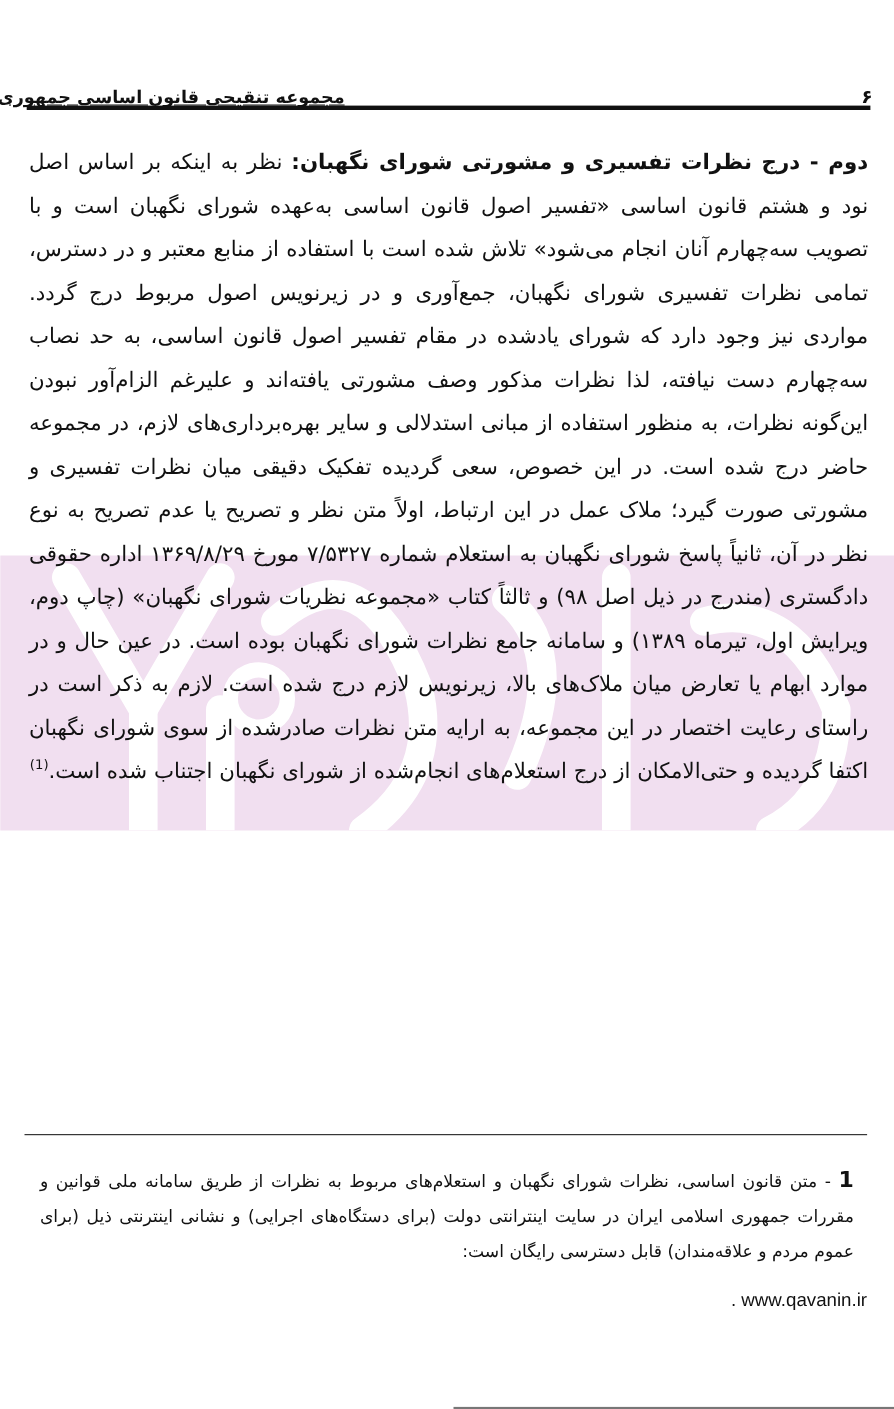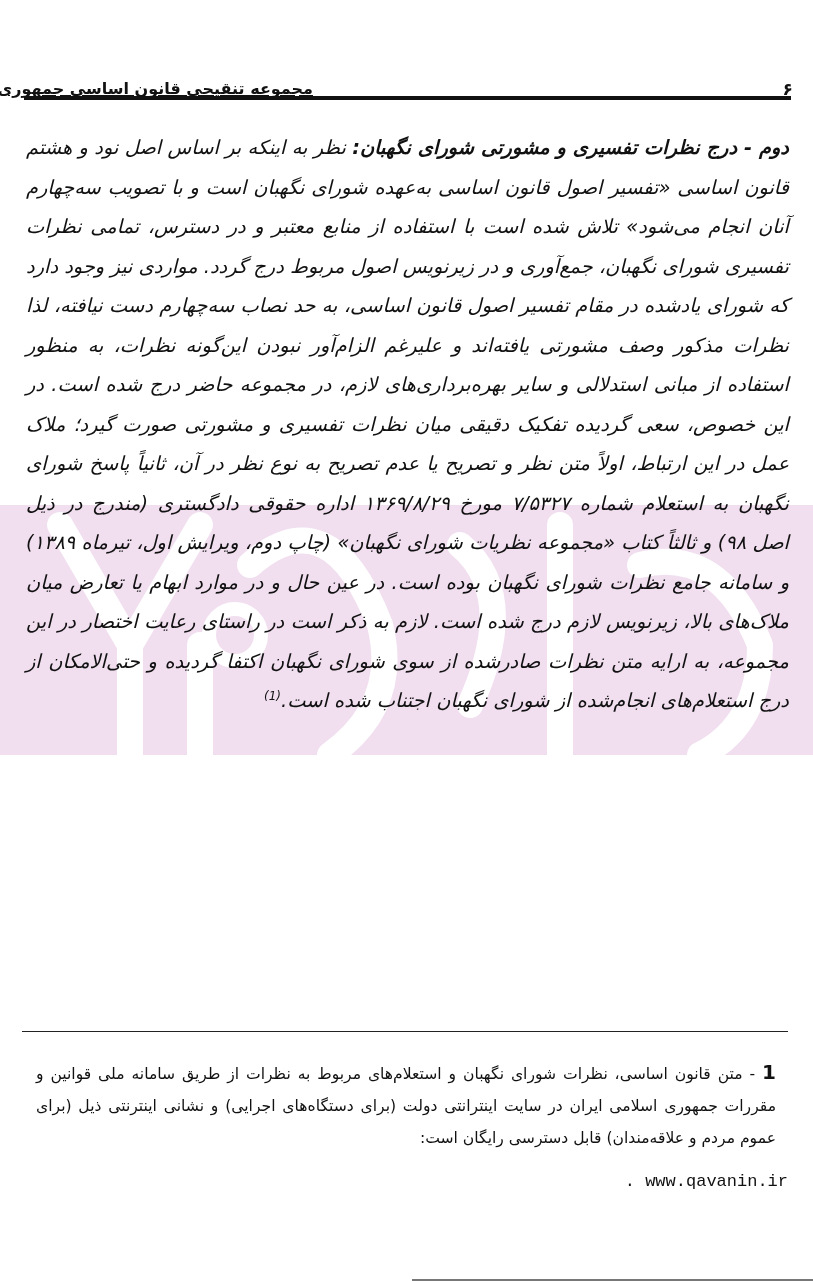--- a/index.html
+++ b/index.html
@@ -76,21 +76,20 @@
     .body-text {
       position: absolute;
       top: 128px;
       left: 26px;
       width: 763px;
       font-size: 19.4px;
       line-height: 39.5px;
       text-align: justify;
       text-align-last: right;
       direction: rtl;
-      font-style: italic;
     }
     .body-text p {
       margin: 0;
     }
     .heading-bold {
       font-weight: bold;
     }
     .sup {
       font-size: 12px;
       vertical-align: super;
@@ -117,21 +116,21 @@
     }
     .footnotes p { margin: 12px; }
     .fn-marker {
       font-weight: bold;
       font-size: 20px;
     }
     .fn-url {
       display: block;
       text-align: center;
       direction: ltr;
-      font-family: Liberation Mono, monospace;
+      font-family: Liberation Sans, sans-serif;
       font-size: 17px;
       unicode-bidi: embed;
     }
     .url-wrap {
       text-align: right;
     }
     .bottom-scan-line {
       position: absolute;
       top: 1279px;
       left: 412px;

